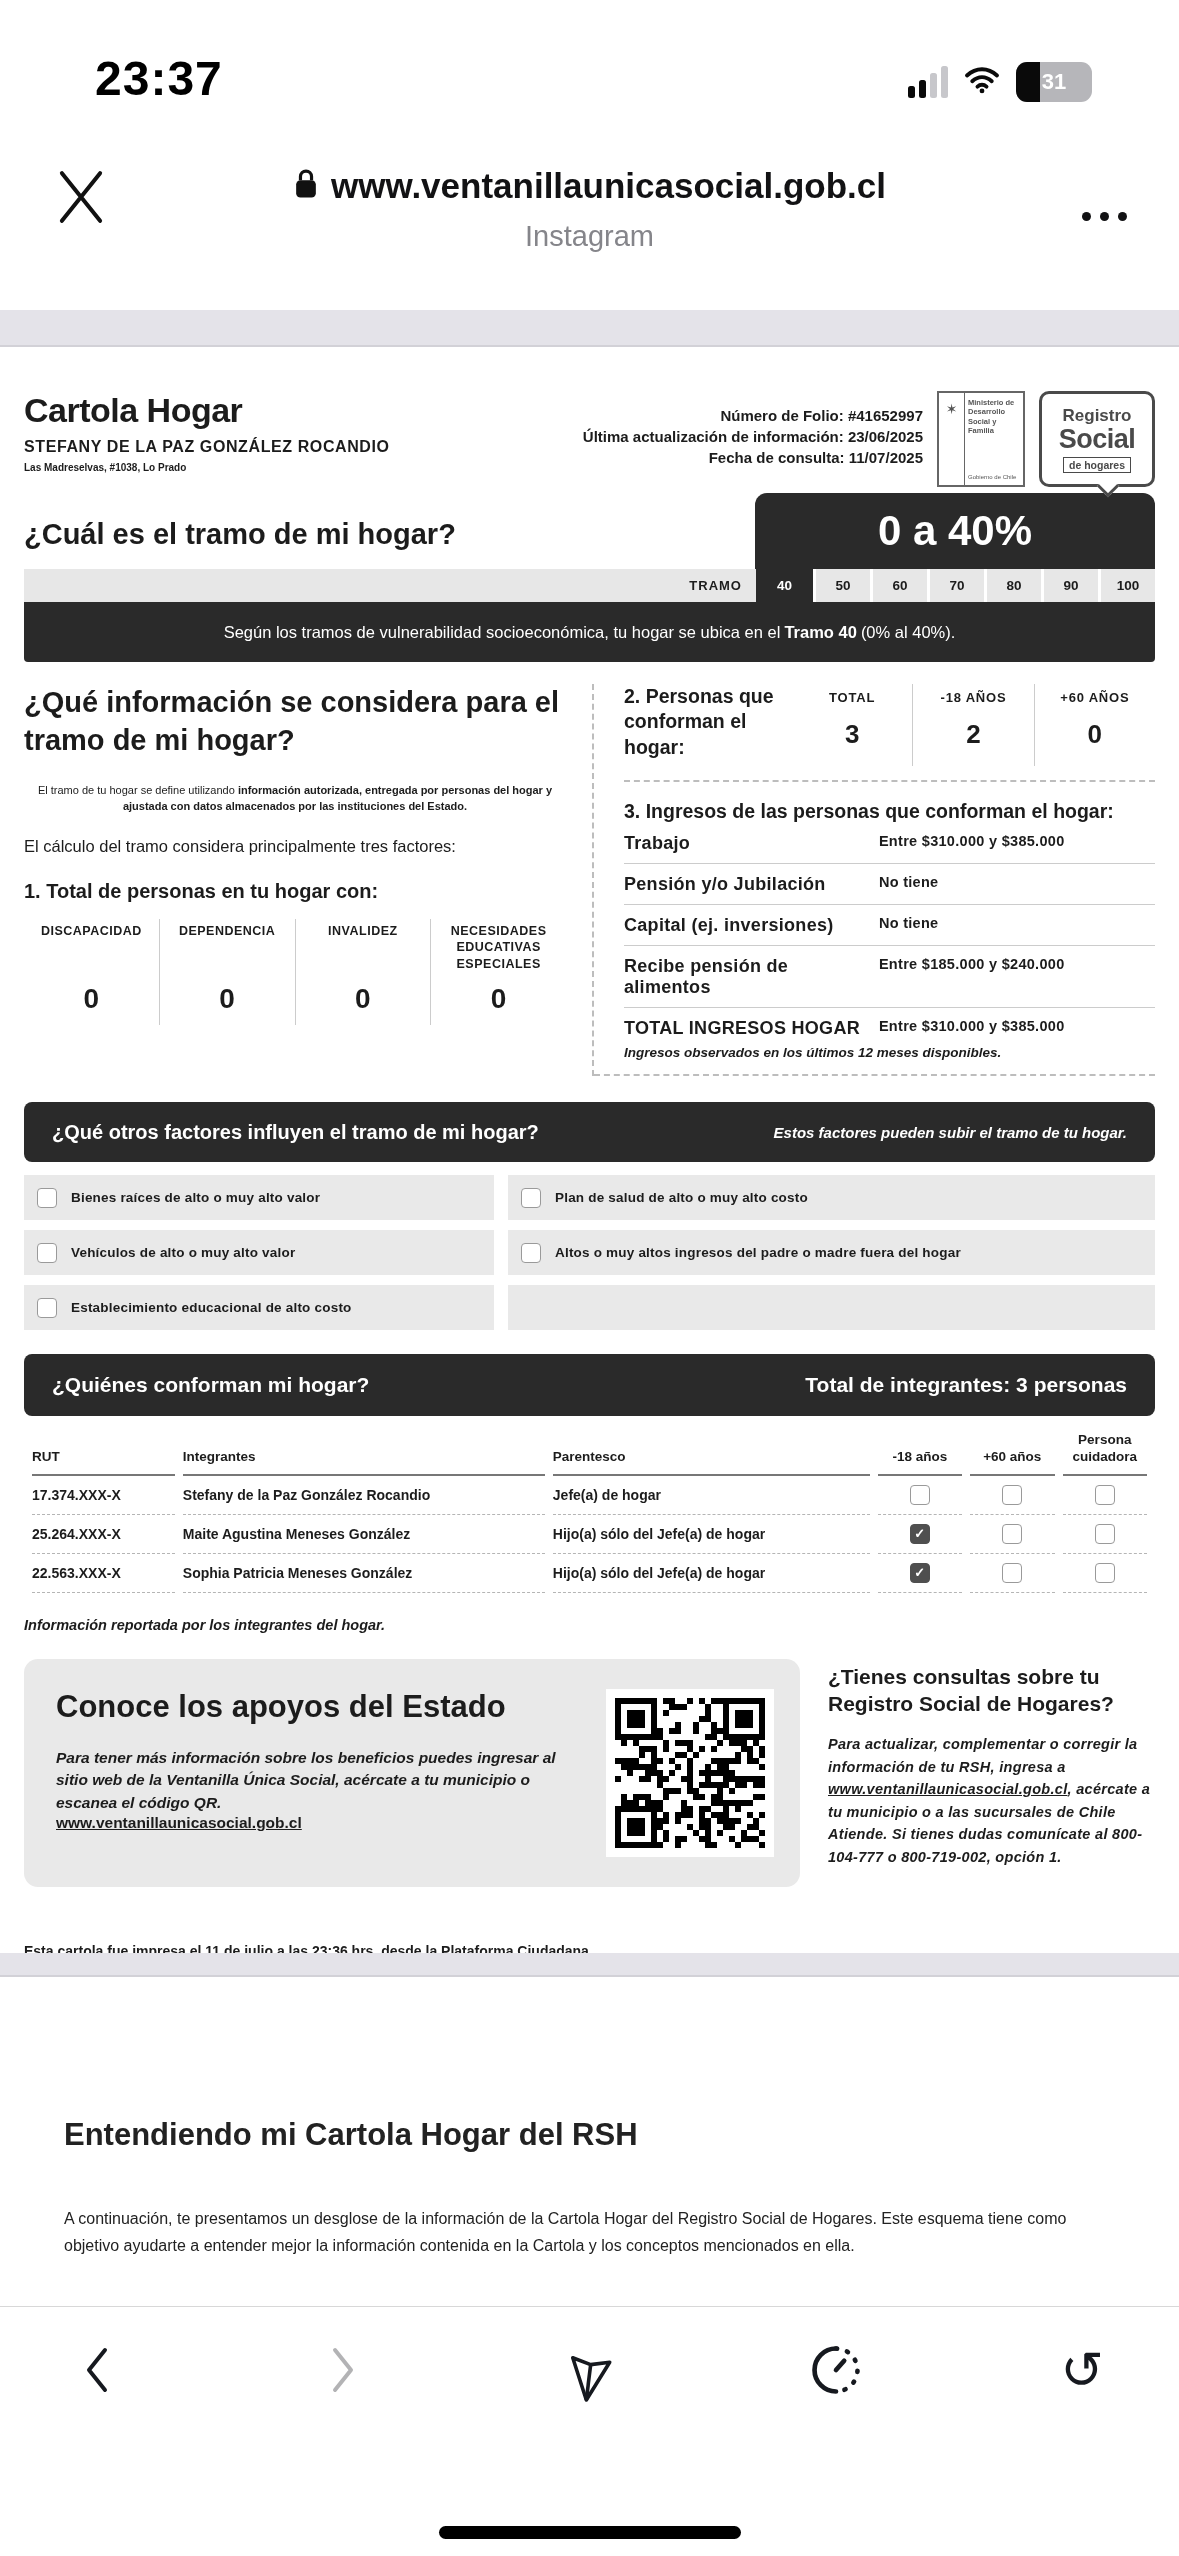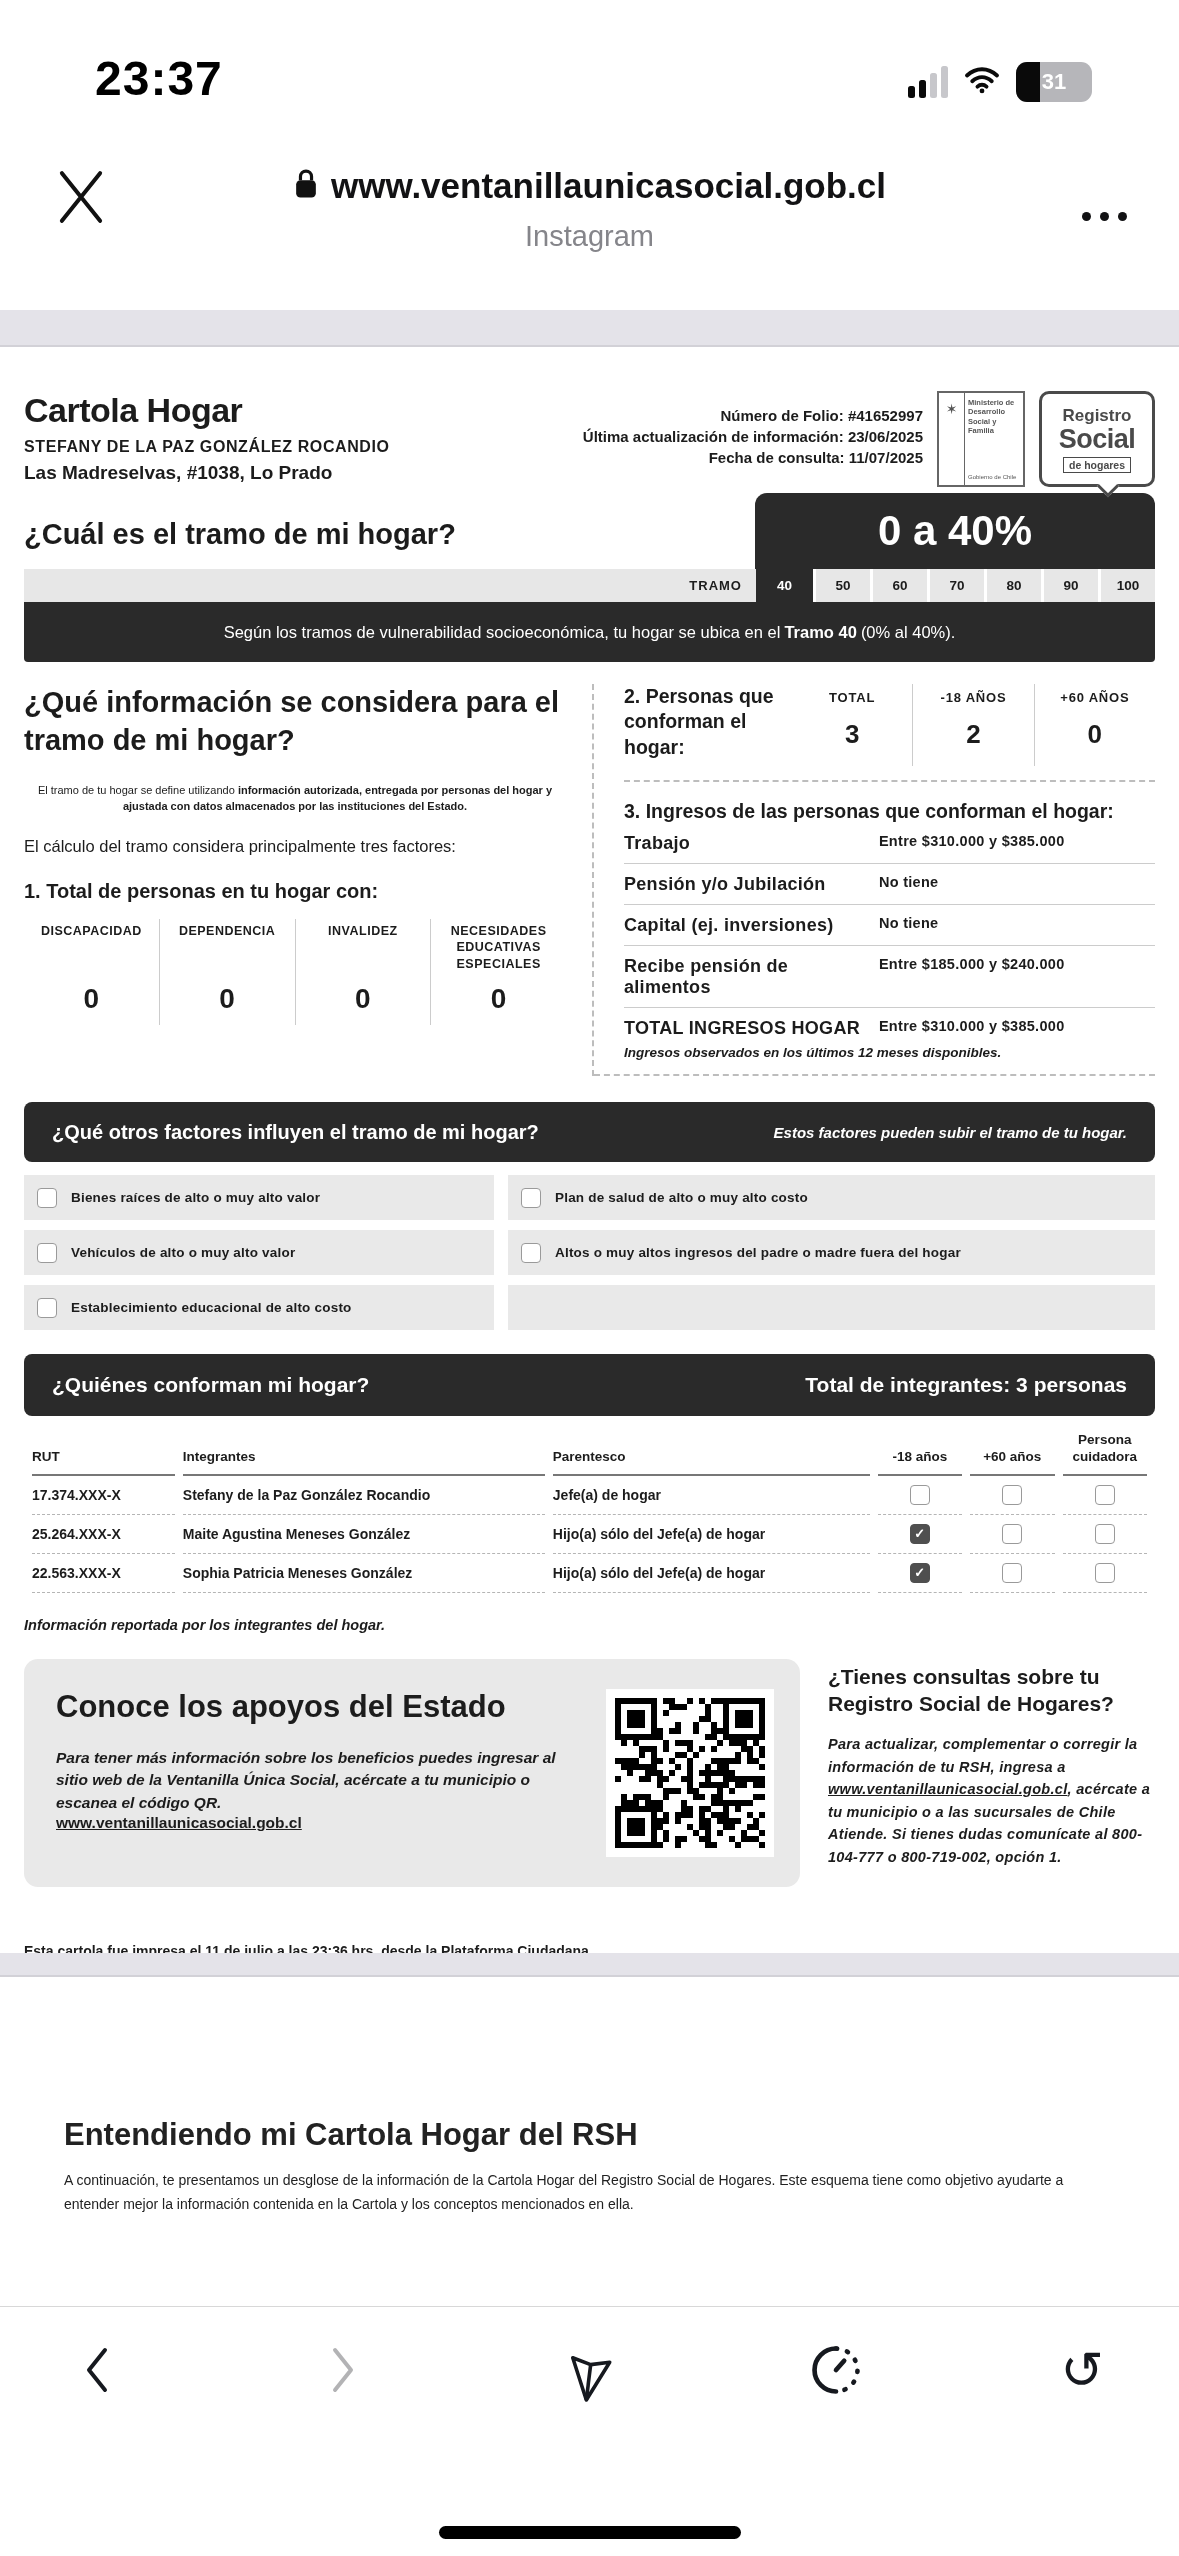--- a/index.html
+++ b/index.html
@@ -29,21 +29,21 @@
   .app-name { text-align:center; font-size:29px; color:#85858a; margin-top:14px; font-weight:400; }
   .menu-dots { position:absolute; right:52px; top:92px; display:flex; gap:9px; }
   .menu-dots i { width:9px; height:9px; border-radius:50%; background:#121214; }
   .chrome-band { height:37px; background:#e4e3e9; border-bottom:2px solid #d2d1d7; }
 
   
   .page1 { height:1606px; background:#fff; padding:0 24px; overflow:hidden; color:#1c1c1c; }
   .doc-header { display:flex; justify-content:space-between; align-items:flex-start; padding-top:44px; }
   .doc-title { font-size:34px; font-weight:700; letter-spacing:-0.5px; }
   .doc-person { font-size:16px; font-weight:700; letter-spacing:0.6px; margin-top:8px; }
-  .doc-address { font-size:19px; font-weight:700; margin-top:6px; }
+  .doc-address { font-size:10px; font-weight:700; margin-top:6px; }
   .doc-meta-wrap { display:flex; align-items:flex-start; gap:14px; }
   .doc-meta { text-align:right; padding-top:12px;margin-left:28px; }
   .doc-meta div { font-size:15px; margin-top:4px; }
   .doc-meta .lbl { font-weight:700; }
   .doc-meta .val { font-weight:700; }
   .ministry-logo { width:88px; height:96px; border:2px solid #666; display:flex; color:#555; }
   .ministry-left { width:26px; border-right:1.5px solid #666; display:flex; align-items:flex-start;
     justify-content:center; padding-top:8px; font-size:14px; }
   .ministry-right { flex:1; padding:5px 3px; display:flex; flex-direction:column; }
   .ministry-right .mtxt { font-size:7.5px; font-weight:700; line-height:1.25; }
@@ -144,21 +144,21 @@
   .consultas { flex:1; padding-top:4px; }
   .consultas-h { font-size:21px; font-weight:700; line-height:1.3; }
   .consultas-p { font-size:14.5px; font-weight:600; font-style:italic; line-height:1.55; margin-top:16px; letter-spacing:0.3px; }
   .consultas-p .u { text-decoration:underline; color:#1c1c1c; }
   .footer-note { font-size:14px; font-weight:700; margin-top:56px; }
 
   
   .page-band { height:24px; background:#e4e3e9; border-bottom:2px solid #d2d1d7; }
   .page2 { height:330px; background:#fff; padding:0 64px; border-bottom:1.5px solid #d8d8d8; color:#222; }
   .p2-h { font-size:31px; font-weight:700; padding-top:140px; }
-  .p2-p { font-size:14px; line-height:1.7; margin-top:16px; max-width:1020px; }
+  .p2-p { font-size:16px; line-height:1.7; margin-top:52px; max-width:1020px; }
 
   
   .navbar { height:248px; position:relative; }
   .nav-icons { display:flex; align-items:center; justify-content:space-between; padding:28px 62px 0 62px; }
   .nav-btn { width:70px; height:70px; display:flex; align-items:center; justify-content:center; }
   .reload-glyph { font-size:52px; color:#16191f; font-family:"DejaVu Sans", sans-serif; line-height:1; }
   .home-indicator { position:absolute; bottom:16px; left:50%; transform:translateX(-50%);
     width:302px; height:13px; border-radius:7px; background:#000; }
 </style>
 </head>

